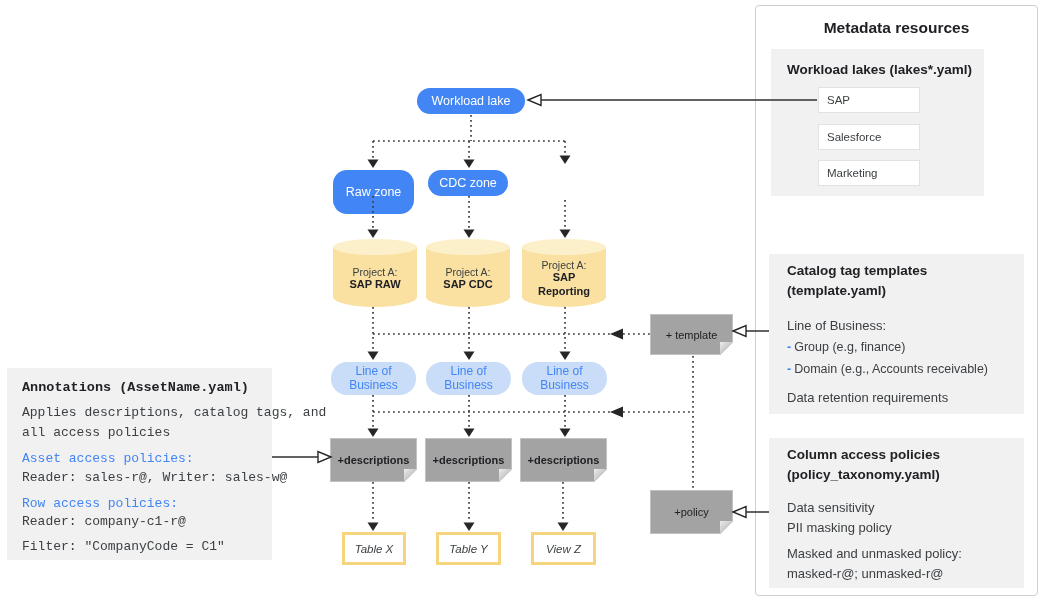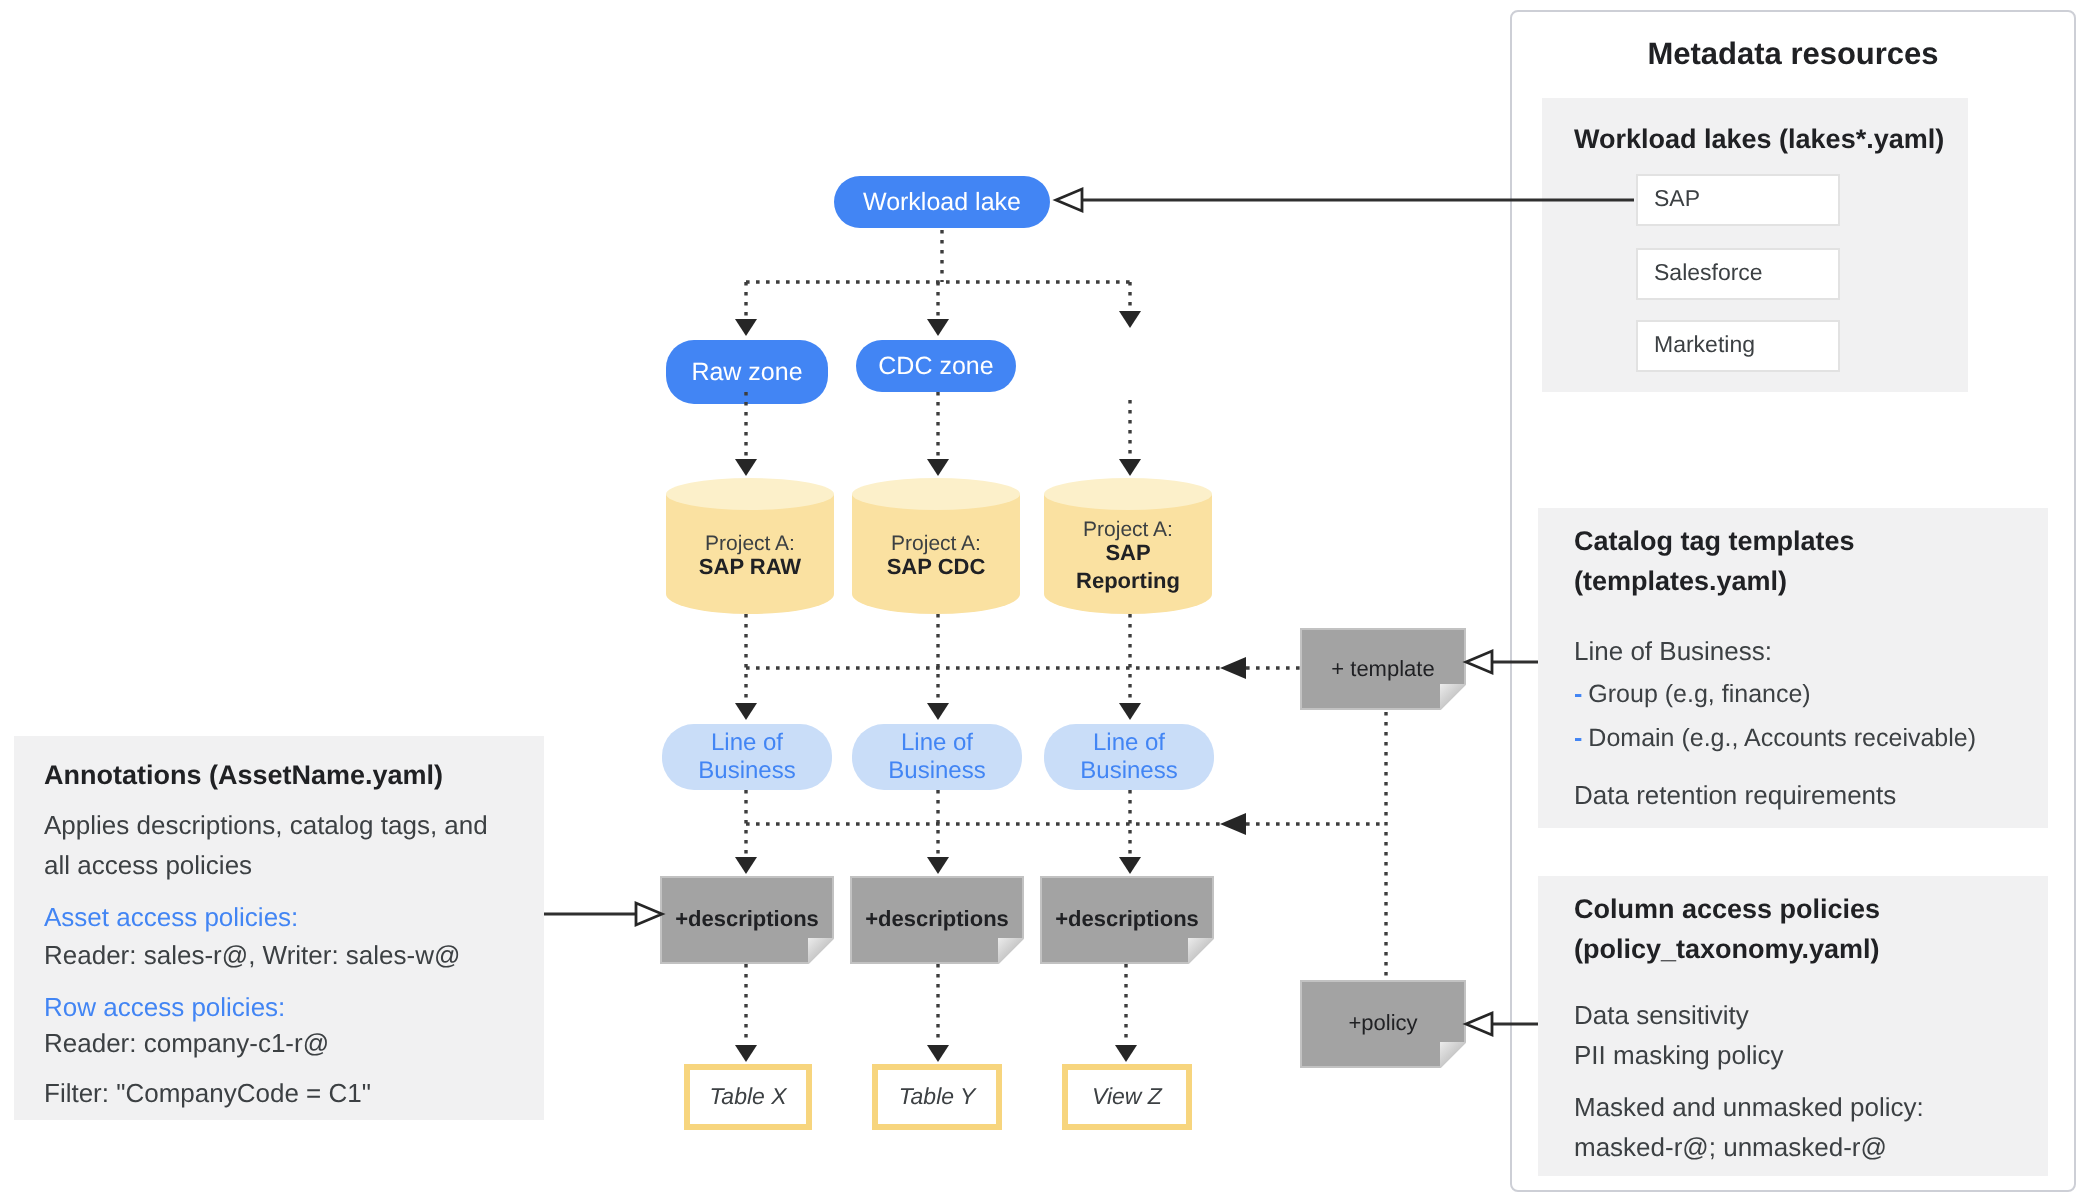--- a/index.html
+++ b/index.html
@@ -9,21 +9,21 @@
     --cylinder-top:#FCF0CA;
     --table-border:#F7D57E;
     --section-gray:#F1F1F2;
   }
   *{box-sizing:border-box;margin:0;padding:0;}
   body{font-family:"Liberation Sans",sans-serif;background:#fff;}
   #canvas{position:relative;width:1040px;height:602px;background:#fff;overflow:hidden;}
 
   
   .gray-panel{position:absolute;background:var(--section-gray);}
-  #left-panel{left:7px;top:368px;width:265px;height:192px;}
+  #left-panel{left:7px;top:368px;width:265px;height:192px;font-family:Liberation Mono, monospace;}
   .lp-text{position:absolute;left:15px;font-size:13px;color:#3c4043;white-space:nowrap;}
   .lp-title{font-weight:bold;font-size:13.5px;color:#202124;}
   .blue-head{color:var(--primary-blue);font-weight:500;}
 
   #right-panel{position:absolute;left:755px;top:5px;width:283px;height:591px;background:#fff;border:1.5px solid #CDCFD6;border-radius:4px;}
   .rp-title{position:absolute;left:0;right:0;top:13px;text-align:center;font-size:15.5px;font-weight:bold;color:#202124;}
   .rp-sec{position:absolute;background:var(--section-gray);}
   #sec-lakes{left:15px;top:43px;width:213px;height:147px;}
   #sec-catalog{left:13px;top:248px;width:255px;height:160px;}
   #sec-column{left:13px;top:432px;width:255px;height:150px;}
@@ -86,40 +86,40 @@
 
     <div id="sec-lakes" class="rp-sec">
       <div class="sec-head" style="left:16px;top:13px">Workload lakes (lakes*.yaml)</div>
       <div class="lake-item" style="top:38px">SAP</div>
       <div class="lake-item" style="top:75px">Salesforce</div>
       <div class="lake-item" style="top:111px">Marketing</div>
     </div>
 
     <div id="sec-catalog" class="rp-sec">
       <div class="sec-head" style="left:18px;top:9px">Catalog tag templates</div>
-      <div class="sec-head" style="left:18px;top:29px">(templates.yaml)</div>
+      <div class="sec-head" style="left:18px;top:29px">(template.yaml)</div>
       <div class="sec-text blue-head" style="left:18px;top:64px">Line of Business:</div>
       <div class="bullet" style="left:18px;top:86px"><span class="dash">-</span><span>Group (e.g, finance)</span></div>
       <div class="bullet" style="left:18px;top:108px"><span class="dash">-</span><span>Domain (e.g., Accounts receivable)</span></div>
       <div class="sec-text blue-head" style="left:18px;top:136px">Data retention requirements</div>
     </div>
 
     <div id="sec-column" class="rp-sec">
       <div class="sec-head" style="left:18px;top:9px">Column access policies</div>
       <div class="sec-head" style="left:18px;top:29px">(policy_taxonomy.yaml)</div>
       <div class="sec-text blue-head" style="left:18px;top:62px">Data sensitivity</div>
       <div class="sec-text" style="left:18px;top:82px">PII masking policy</div>
       <div class="sec-text blue-head" style="left:18px;top:108px">Masked and unmasked policy:</div>
       <div class="sec-text" style="left:18px;top:128px">masked-r@; unmasked-r@</div>
     </div>
   </div>
 
   <div class="pill" style="left:417px;top:88px;width:108px;height:26px">Workload lake</div>
 
-  <div class="pill" style="left:333px;top:170px;width:81px;height:32px">Raw zone</div>
+  <div class="pill" style="left:333px;top:170px;width:81px;height:44px">Raw zone</div>
   <div class="pill" style="left:428px;top:170px;width:80px;height:26px">CDC zone</div>
 
   <div class="cyl" style="left:333px;top:239px">
     <div class="cyl-body"></div>
     <div class="cyl-top"></div>
     <div class="cyl-label">
       <span class="cyl-prefix">Project A:</span>
       <span class="cyl-name">SAP RAW</span>
     </div>
   </div>

